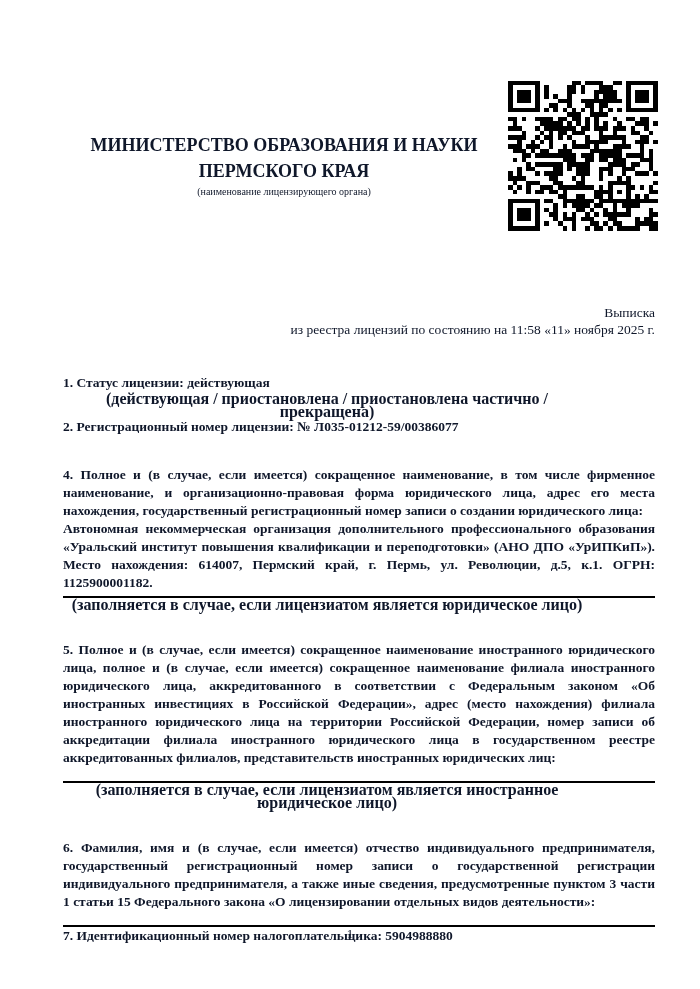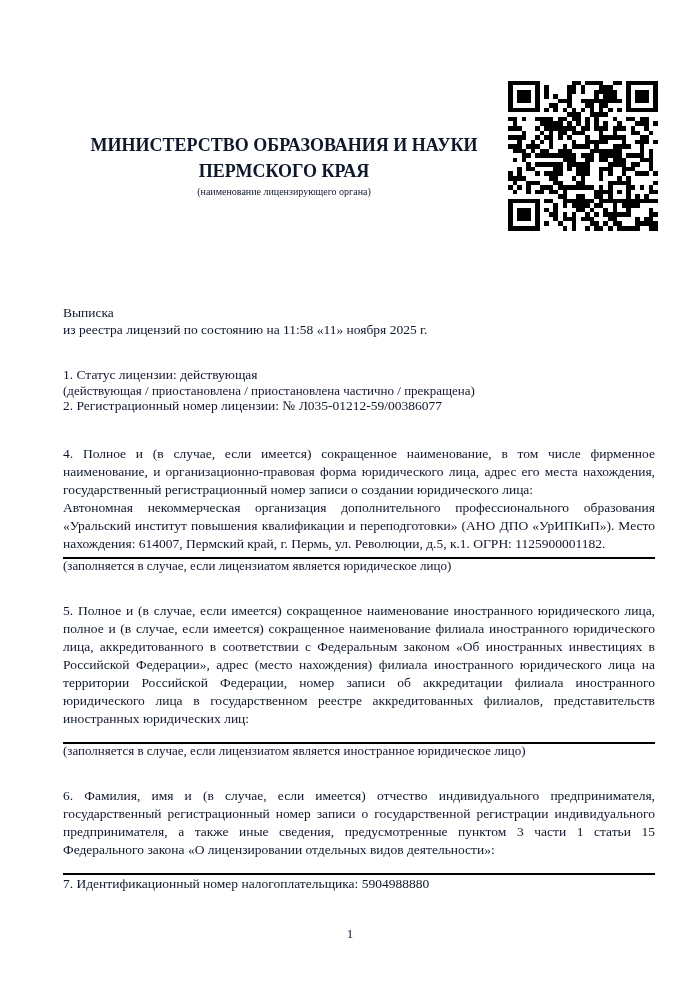--- a/index.html
+++ b/index.html
@@ -5,27 +5,27 @@
   html,body{margin:0;padding:0;background:#fff;}
   .page{
     position:relative;width:700px;height:989px;background:#ffffff;color:#0f172a;
     font-family:"Liberation Serif","DejaVu Serif",serif;overflow:hidden;
   }
   .qr{position:absolute;left:508px;top:79px;width:150px;height:153px;}
   .qr svg{width:100%;height:100%;shape-rendering:crispEdges;}
   .header{position:absolute;top:132px;left:64px;width:440px;text-align:center;}
   .header .hline{font-weight:bold;font-size:18px;line-height:26px;white-space:nowrap;}
   .header .hcap{font-size:10px;line-height:14px;margin-top:1px;}
-  .title{position:absolute;top:304px;left:63px;width:592px;text-align:left;
+  .title{position:absolute;top:304px;left:63px;width:592px;text-align:right;
     font-size:13.5px;line-height:17px;}
-  .content{position:absolute;top:366px;left:63px;width:592px;font-size:13.5px;line-height:18px;}
+  .content{position:absolute;top:374px;left:63px;width:592px;font-size:13.5px;line-height:18px;font-weight:bold;}
   .content p{margin:0;}
   .just{text-align:justify;}
   .gap{margin-top:30px;}
-  .caption{font-size:13px;line-height:13px;text-align:left;width:528px;}
+  .caption{font-size:16px;line-height:13px;text-align:center;width:528px;}
   .rule{border-top:2px solid #000;width:592px;height:0;}
   .rule.tight{margin-top:4px;}
   .rule.spaced{margin-top:14px;}
   .inn-gap{margin-top:20px;}
   .pagenum{position:absolute;top:926px;left:0;width:700px;text-align:center;
     font-size:13px;line-height:16px;}
 </style>
 </head>
 <body>
 

